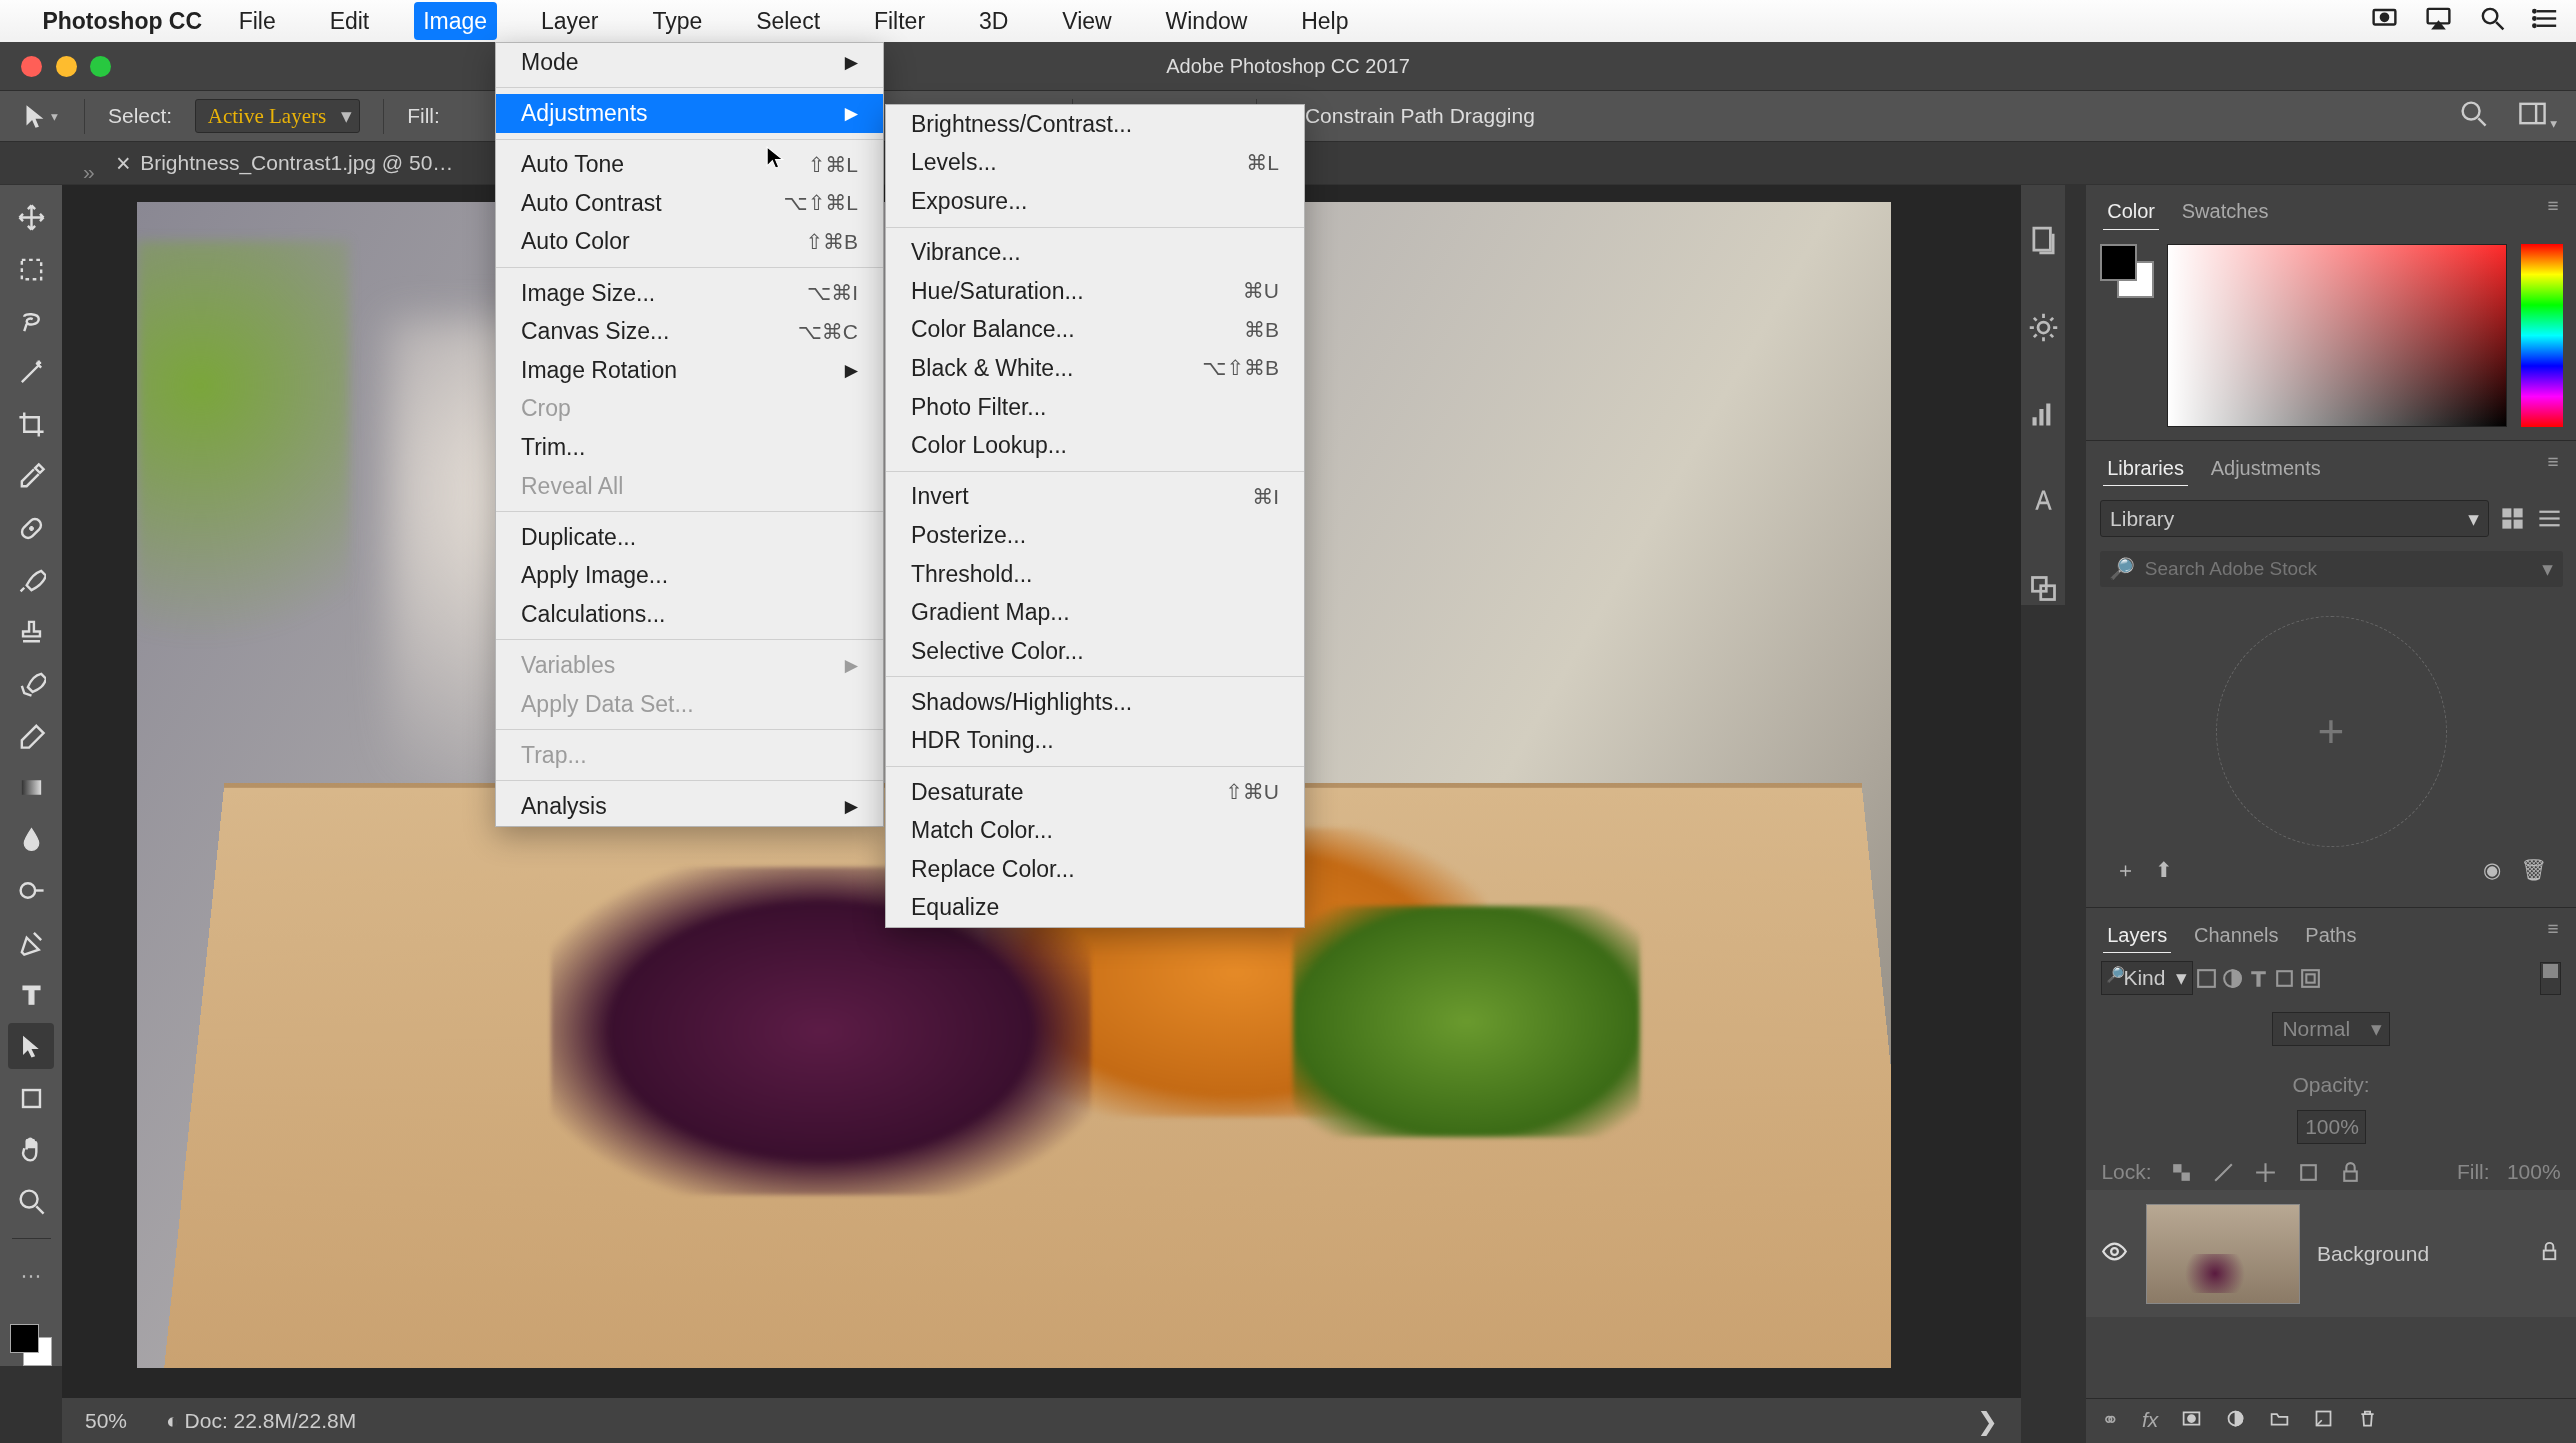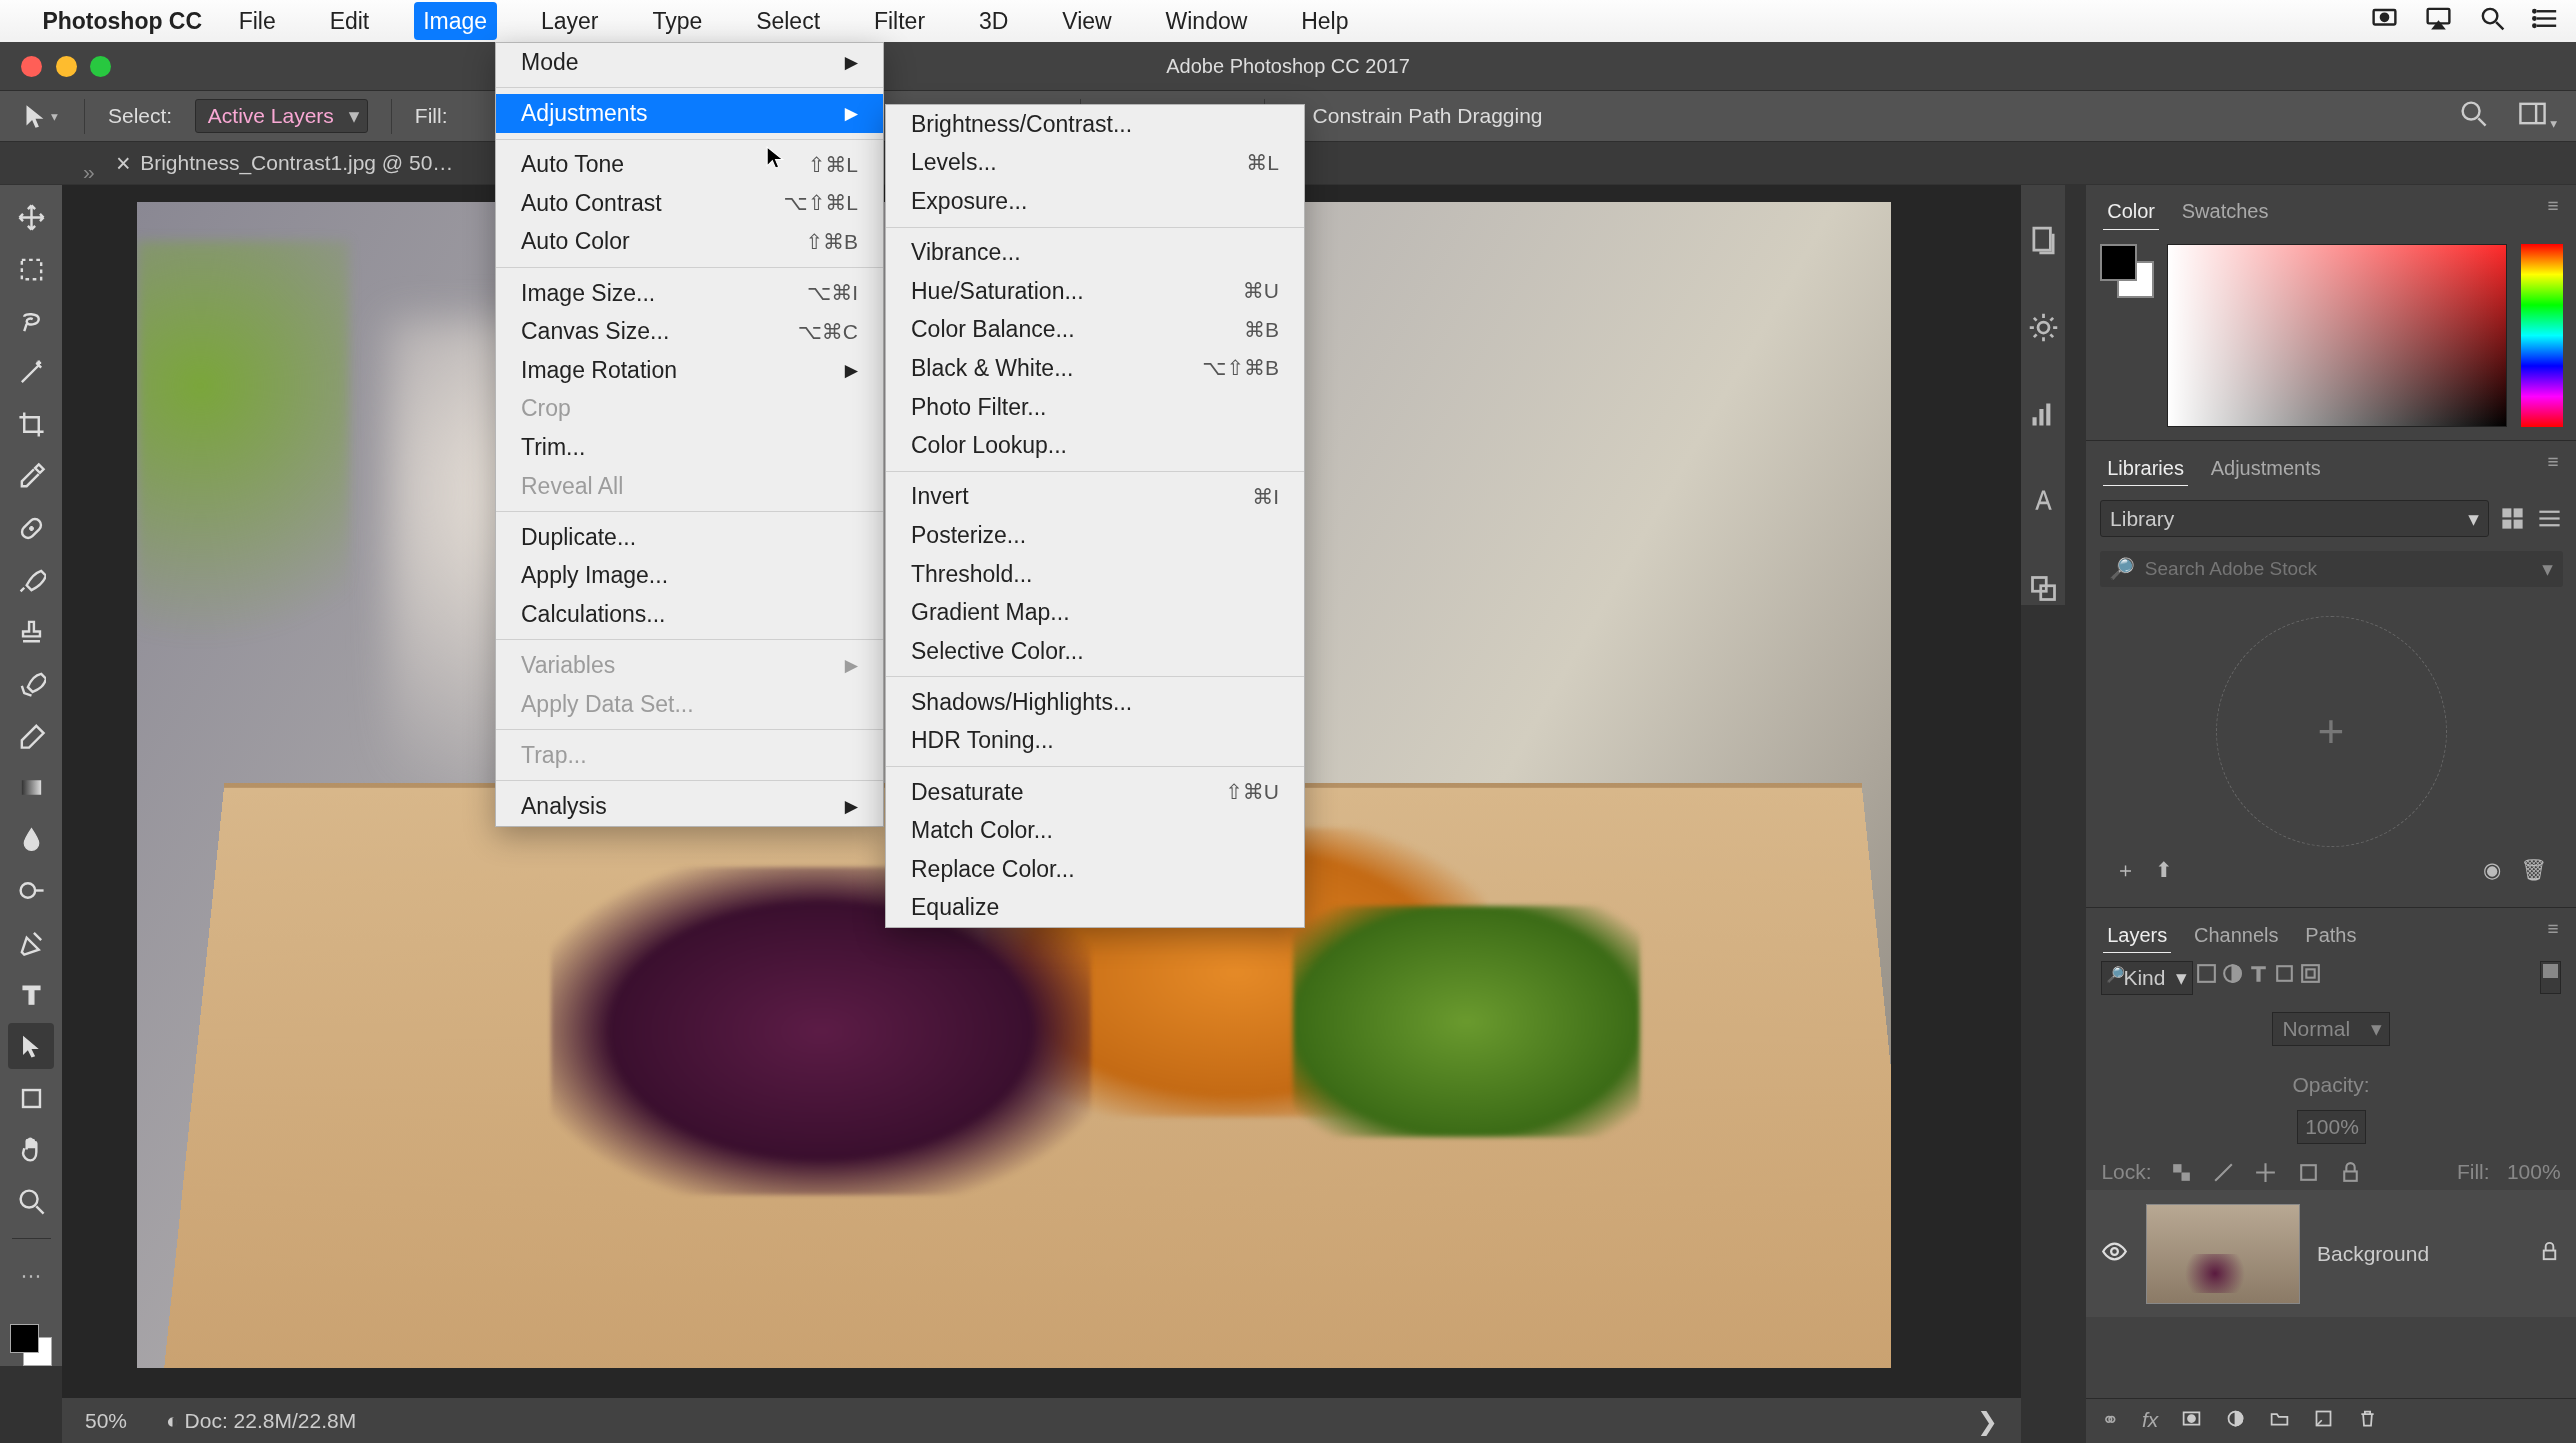--- a/index.html
+++ b/index.html
@@ -17,21 +17,21 @@
 
 .app-titlebar { height: 48px; background: #424242; display: flex; align-items: center; position: relative; }
 .traffic { display: flex; gap: 13.5px; padding-left: 21px; }
 .traffic span { width: 21px; height: 21px; border-radius: 50%; display: inline-block; }
 .tl-r { background:#ff5f57; } .tl-y { background:#febc2e; } .tl-g { background:#28c840; }
 .app-title-text { position: absolute; left: 50%; transform: translateX(-50%); color: #ddd; font-size: 20px; }
 
 
 .options-bar { height: 52px; background: #535353; display: flex; align-items: center; padding: 0 19px; gap: 23px; color: #ddd; font-size: 21px; border-top:1px solid #2e2e2e; border-bottom:1px solid #2e2e2e;}
 .opt-sep { width:1px; height:35px; background:#3a3a3a; }
-.opt-dropdown { background:#3f3f3f; border:1px solid #2a2a2a; padding:3.9px 33px 3.9px 11.6px; border-radius:2.9px; position:relative; color:#f9a8d4; }
+.opt-dropdown { background:#3f3f3f; border:1px solid #2a2a2a; padding:3.9px 33px 3.9px 11.6px; border-radius:2.9px; position:relative; color:#eab308;font-family:Liberation Serif, serif; }
 .opt-dropdown::after { content:"▾"; position:absolute; right:7.7px; top:3.9px; color:#bbb; }
 .opt-icon { width:31px; height:31px; display:flex; align-items:center; justify-content:center; }
 .opt-check { width:17.3px; height:17.3px; border:1px solid #777; display:inline-block; margin-right:7.7px; vertical-align:middle;}
 .cursor-preview { width:42px; height:37px; display:flex; align-items:center; justify-content:center;}
 .options-right { margin-left:auto; display:flex; align-items:center; gap:29px; }
 
 
 .doc-tabs { height: 42px; background: #3a3a3a; display:flex; align-items:center; padding-left: 116px; color:#ccc; font-size:21px;}
 .doc-tab { display:flex; align-items:center; gap:9.6px; }
 .doc-close { font-size:25px; }
@@ -92,21 +92,21 @@
 .layers-blend .bsel::after { content:"▾"; position:absolute; right:7.7px;}
 .layers-blend .num { background:#3a3a3a; border:1px solid #262626; padding:3.9px 7.7px; color:#888; width:69px; display:inline-block;}
 .layers-lock { display:flex; align-items:center; gap:17.3px; padding:5.8px 15.4px; color:#888;}
 .layers-lock .licon { width:25px; height:25px; }
 .layer-row { display:flex; align-items:center; gap:17.3px; padding:13.5px 15.4px; background:#4a4a4a;}
 .layer-thumb { width:154px; height:100px; background:linear-gradient(#b8a893,#8b7a66); border:1.9px solid #888; position:relative;}
 .layer-thumb::after{content:"";position:absolute;left:20%;bottom:10%;width:50%;height:40%;background:radial-gradient(circle,#5a1a3f,transparent 70%);}
 .layer-eye { width:27px; }
 .layer-lock { margin-left:auto; }
 .layers-footer { margin-top:auto; display:flex; gap:23px; padding:9.6px 15.4px; color:#aaa; border-top:1px solid #2a2a2a;}
-.layers-filter { display:flex; gap:1px; align-items:flex-start; padding:7.7px 15.4px;}
+.layers-filter { display:flex; gap:1px; align-items:center; padding:7.7px 15.4px;}
 .layers-filter .fsel { background:#3a3a3a; padding:3.9px 27px 3.9px 21px; border:1px solid #262626; position:relative; color:#ccc;}
 .layers-filter .fsel::before { content:"🔎"; position:absolute; left:3.9px; font-size:15.4px;}
 .layers-filter .fsel::after { content:"▾"; position:absolute; right:5.8px;}
 .layers-filter .ficon { width:25px; height:25px; color:#888;}
 .ftoggle { width:21px; height:33px; background:#3a3a3a; border:1px solid #262626; position:relative;}
 .ftoggle::after { content:""; position:absolute; top:1.9px; left:1.9px; right:1.9px; height:13.5px; background:#888;}
 
 
 .dropdown { position:absolute; background:#eeeeee; color:#222; font-size:23px; border:1px solid #b5b5b5; box-shadow:0 9.6px 29px rgba(0,0,0,.3);}
 .dd-item { display:flex; align-items:center; justify-content:space-between; padding:5.8px 25px; gap:39px; cursor:default;}

